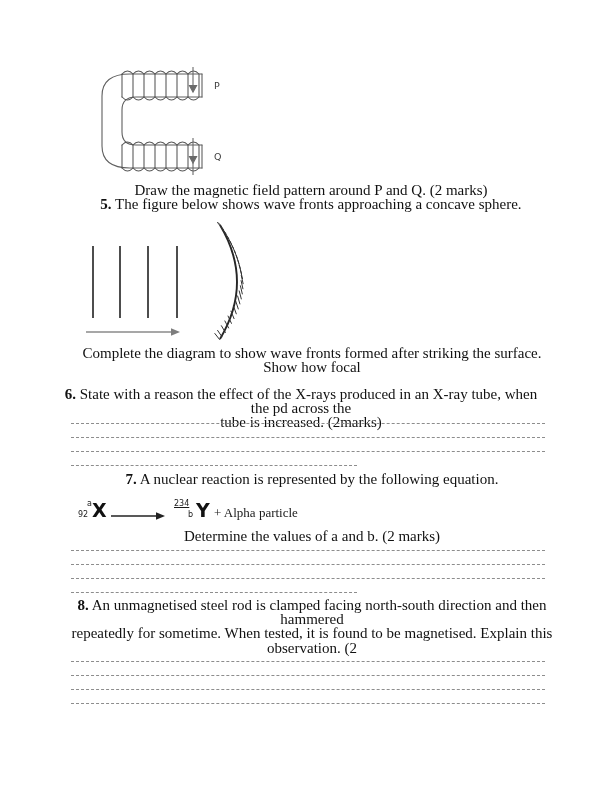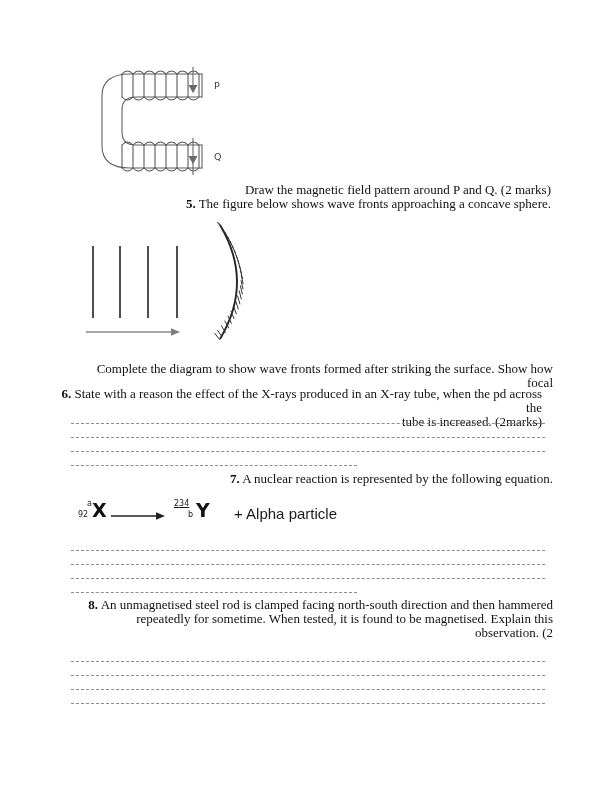--- a/index.html
+++ b/index.html
@@ -21,24 +21,24 @@
     inset: 0;
     width: 612px;
     height: 792px;
     background: #ffffff;
   }
 
   
   .qtext {
     position: absolute;
     font-family: "Liberation Serif", serif;
-    font-size: 13px;
+    font-size: 15px;
     line-height: 14.2px;
     color: #111111;
-    text-align: right;
+    text-align: center;
   }
   .qtext b, .qnum {
     font-weight: bold;
   }
 
   
   .ruleset {
     position: absolute;
     left: 71px;
   }
@@ -93,24 +93,23 @@
   .nuc-sym {
     position: absolute;
     font-family: "DejaVu Sans", sans-serif;
     font-weight: bold;
     font-size: 19px;
     color: #111111;
     line-height: 1;
   }
   .nuc-tail {
     position: absolute;
-    font-family: Liberation Sans, sans-serif;
-    font-size: 15px;
+    font-family: Liberation Serif, serif;
+    font-size: 13px;
     color: #1a1a1a;
-    margin-left: 20px;
   }
 </style>
 </head>
 <body>
 
 <div class="page">
 
   <div id="electromagnet-figure">
     <svg width="160" height="110" viewBox="0 0 160 110" xmlns="http://www.w3.org/2000/svg">
       <g fill="none" stroke="#5f5f5f" stroke-width="1.1" stroke-linecap="round" stroke-linejoin="round">
@@ -210,21 +209,21 @@
           <line x1="159.6" y1="101.7" x2="155.9" y2="93.7"></line>
           <line x1="156.8" y1="106.3" x2="152.7" y2="98.6"></line>
           <line x1="153.6" y1="110.8" x2="149.2" y2="103.4"></line>
           <line x1="150.2" y1="115.1" x2="145.4" y2="108.1"></line>
           <line x1="147.8" y1="117.8" x2="142.6" y2="111.2"></line>
         </g>
       </g>
     </svg>
   </div>
 
-  <div class="qtext" style="left:71px; top:346px; width:482px;margin-top:16px;">
+  <div class="qtext" style="left:71px; top:346px; width:482px;">
     <div>Complete the diagram to show wave fronts formed after striking the surface. Show how focal</div>
   </div>
 
   <div class="qtext" style="left:60px; top:387px; width:482px;">
     <div>
       <span class="qnum">6.</span>
       <span>State with a reason the effect of the X-rays produced in an X-ray tube, when the pd across the</span>
     </div>
     <div>tube is increased. (2marks)</div>
   </div>
@@ -253,20 +252,21 @@
       <path d="M 45 1.2 L 54 5 L 45 8.8 Z" fill="#222222"></path>
     </svg>
 
     <span class="nuc-iso" style="left:96px; top:0px;text-decoration:underline;">234</span>
     <span class="nuc-iso" style="left:110px; top:11px;">b</span>
     <span class="nuc-sym" style="left:118px; top:2px;">Y</span>
 
     <span class="nuc-tail" style="left:136px; top:6px; white-space:nowrap;">+ Alpha particle</span>
   </div>
 
+  <div class="qtext" style="left:71px; top:529px; width:482px;">Determine the values of a and b. (2 marks)</div>
 
   <div class="ruleset" style="top:544px;">
     <div class="rule full"></div>
     <div class="rule full"></div>
     <div class="rule full"></div>
     <div class="rule short"></div>
   </div>
 
   <div class="qtext" style="left:71px; top:598px; width:482px;">
     <div>

